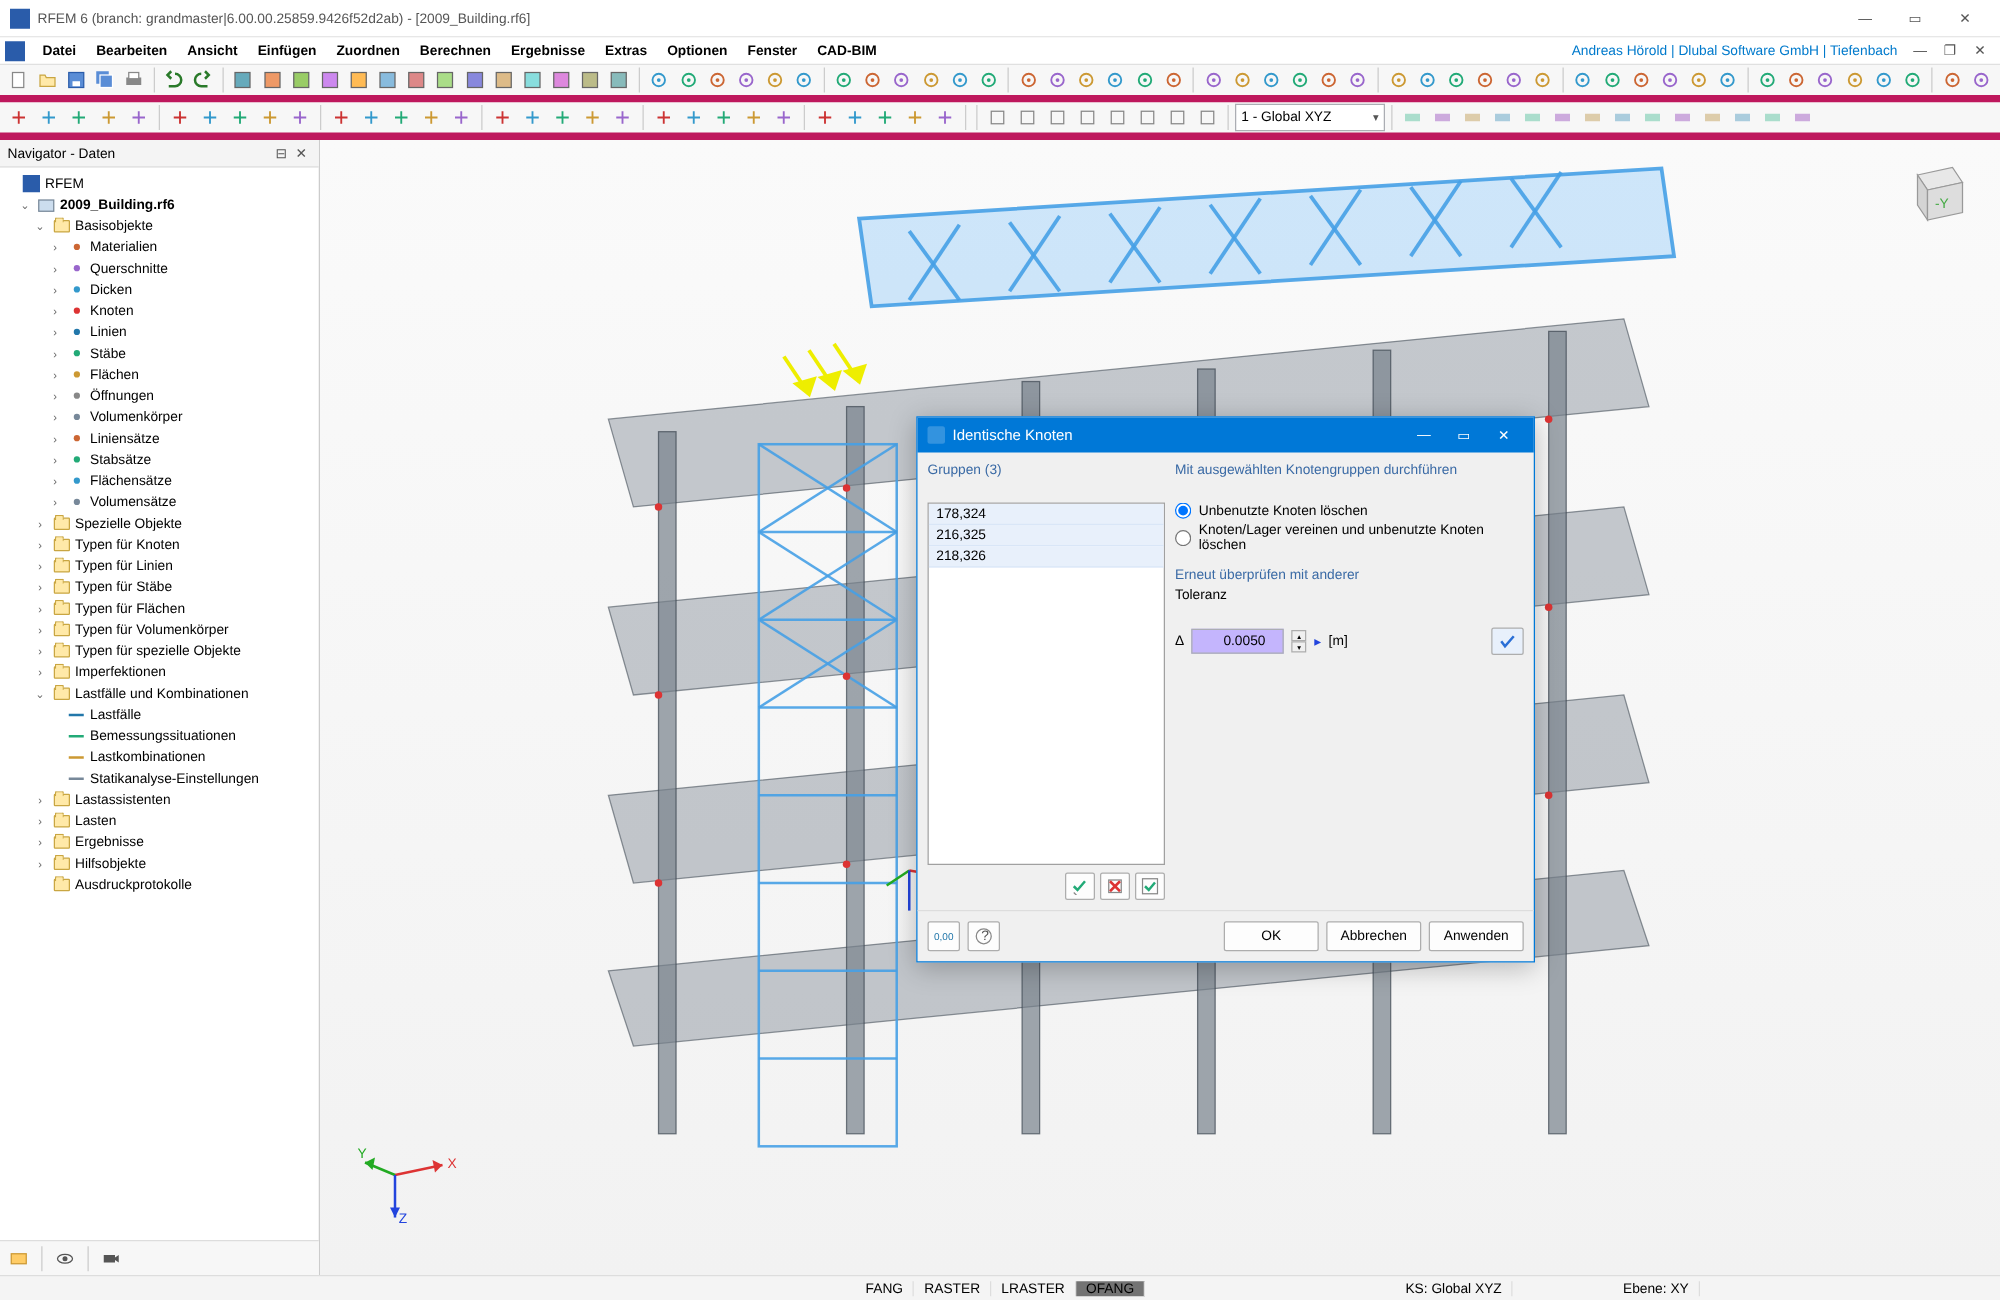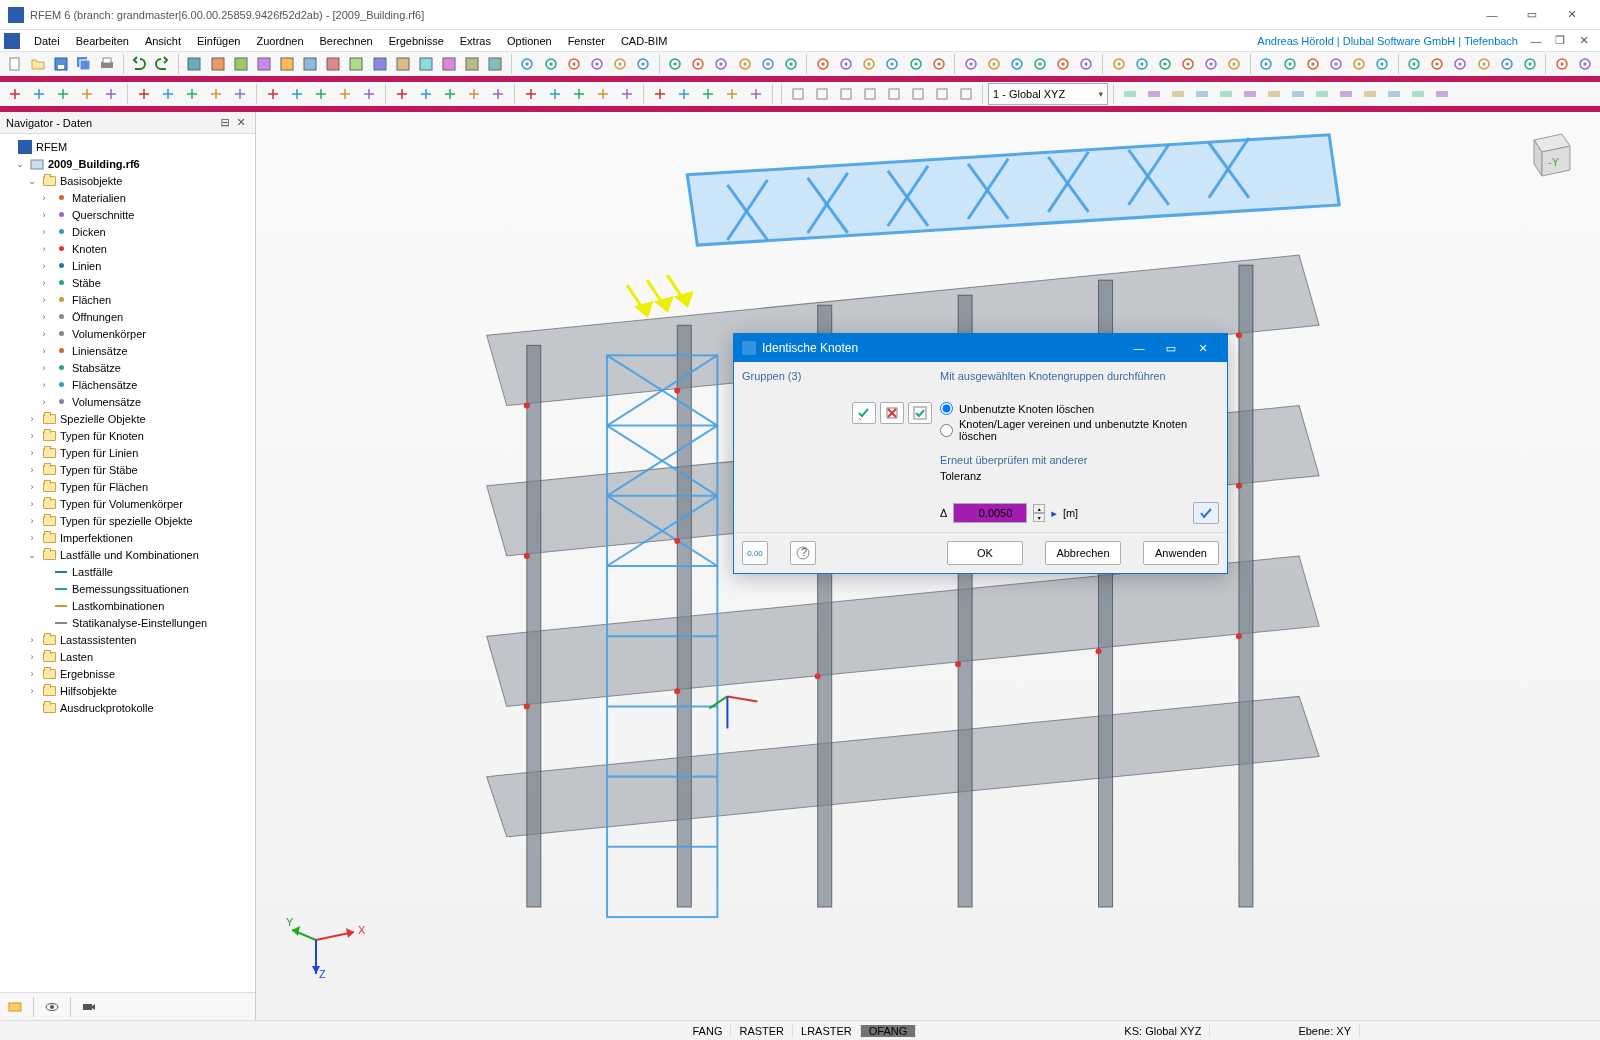--- a/index.html
+++ b/index.html
@@ -7,21 +7,21 @@
 
 
 .titlebar { height:30px; background:#fff; display:flex; align-items:center; padding:0 8px; border-bottom:1px solid #e0e0e0; }
 .titlebar .app-icon { width:16px; height:16px; background:#2a5caa; margin-right:6px; }
 .titlebar .title { color:#555; flex:1; }
 .titlebar .winbtn { width:40px; height:26px; display:flex; align-items:center; justify-content:center; color:#555; cursor:pointer; }
 
 
 .menubar { height:22px; background:#fff; display:flex; align-items:center; padding:0 4px; border-bottom:1px solid #e0e0e0; }
 .menubar .app-icon { width:16px; height:16px; background:#2a5caa; margin-right:6px; }
-.menubar .mitem { padding:2px 8px; cursor:pointer; color:#000; }
+.menubar .mitem { padding:2px 8px; cursor:pointer; color:#000;font-weight:bold; }
 .menubar .spacer { flex:1; }
 .menubar .userinfo { color:#007acc; padding:0 6px; }
 .menubar .winbtn { width:24px; display:flex; align-items:center; justify-content:center; color:#555; cursor:pointer; }
 
 
 .toolbar { height:30px; background:#f7f7f7; border-bottom:6px solid #be185d; display:flex; align-items:center; padding:0 4px; gap:2px; overflow:hidden; }
 .tbtn { width:22px; height:22px; display:flex; align-items:center; justify-content:center; cursor:pointer; border:1px solid transparent; border-radius:2px; }
 .tbtn svg { width:16px; height:16px; }
 .tsep { width:1px; height:20px; background:#ccc; margin:0 3px; }
 .tselect { height:22px; border:1px solid #abadb3; background:#fff; padding:0 18px 0 4px; font-size:11px; position:relative; min-width:120px; display:flex; align-items:center; }
@@ -61,25 +61,25 @@
 .dlg-right { flex:1; }
 .dlg-group-label { color:#3a6aa5; font-size:11px; margin-bottom:20px; }
 .dlg-list { border:1px solid #a0a0a0; background:#fff; height:290px; overflow:auto; }
 .dlg-list .litem { padding:2px 6px; cursor:pointer; background:#e8f0fb; border-bottom:1px solid #d9e6f7; }
 .dlg-icons { display:flex; gap:4px; justify-content:flex-end; margin-top:6px; }
 .dlg-icons .ibtn { width:24px; height:22px; border:1px solid #adadad; background:#fdfdfd; display:flex; align-items:center; justify-content:center; cursor:pointer; border-radius:2px; }
 .dlg-radio { display:flex; align-items:center; gap:6px; margin:3px 0; }
 .dlg-radio input { margin:0; }
 .dlg-subhead { color:#3a6aa5; margin-top:12px; margin-bottom:4px; }
 .dlg-field-row { display:flex; align-items:center; gap:6px; }
-.dlg-input { width:74px; height:20px; border:1px solid #abadb3; text-align:right; padding:0 14px 0 4px; background:#a21caf; font-size:11px; }
+.dlg-input { width:74px; height:20px; border:1px solid #abadb3; text-align:right; padding:0 14px 0 4px; background:#c4b5fd; font-size:11px; }
 .spin { width:12px; display:flex; flex-direction:column; }
 .spin div { height:9px; border:1px solid #adadad; background:#f0f0f0; font-size:6px; display:flex; align-items:center; justify-content:center; cursor:pointer; }
 .chk-btn { width:26px; height:22px; border:1px solid #adadad; background:#e8f0fb; display:flex; align-items:center; justify-content:center; cursor:pointer; border-radius:2px; margin-left:auto; }
-.dlg-footer { border-top:1px solid #ddd; padding:8px; display:flex; align-items:flex-end; gap:22px; }
+.dlg-footer { border-top:1px solid #ddd; padding:8px; display:flex; align-items:flex-end; gap:6px; }
 .dlg-footer .ibtn { width:26px; height:24px; border:1px solid #adadad; background:#fdfdfd; cursor:pointer; border-radius:2px; display:flex; align-items:center; justify-content:center; }
 .dlg-footer .spacer { flex:1; }
 .dlg-footer .btn { min-width:76px; height:24px; border:1px solid #adadad; background:#fdfdfd; cursor:pointer; border-radius:2px; padding:0 10px; }
 
 
 .statusbar { position:absolute; left:0; right:0; bottom:0; height:20px; background:#f4f4f4; border-top:1px solid #ddd; display:flex; align-items:center; font-size:11px; }
 .statusbar .cell { padding:0 8px; border-right:1px solid #ddd; }
 .statusbar .spacer { flex:1; }
 </style>
 </head>
@@ -1171,20 +1171,25 @@
   <div class="dlg-title">
     <div class="dlg-icon"></div>
     <div class="dlg-caption">Identische Knoten</div>
     <div class="dlg-btn">—</div>
     <div class="dlg-btn">▭</div>
     <div class="dlg-btn">✕</div>
   </div>
   <div class="dlg-body">
     <div class="dlg-left">
       <div class="dlg-group-label">Gruppen (3)</div>
+      <div class="dlg-list">
+        <div class="litem">178,324</div>
+        <div class="litem">216,325</div>
+        <div class="litem">218,326</div>
+      </div>
       <div class="dlg-icons">
         <div class="ibtn">
             <svg width="14" height="14">
               <path d="M2 7l3 3 6-7" stroke="#2a7" fill="none" stroke-width="2"></path>
               <path d="M2 12l3 3" stroke="#888" fill="none"></path>
             </svg>
           </div>
         <div class="ibtn">
             <svg width="14" height="14">
               <rect x="2" y="2" width="10" height="10" fill="none" stroke="#888"></rect>

